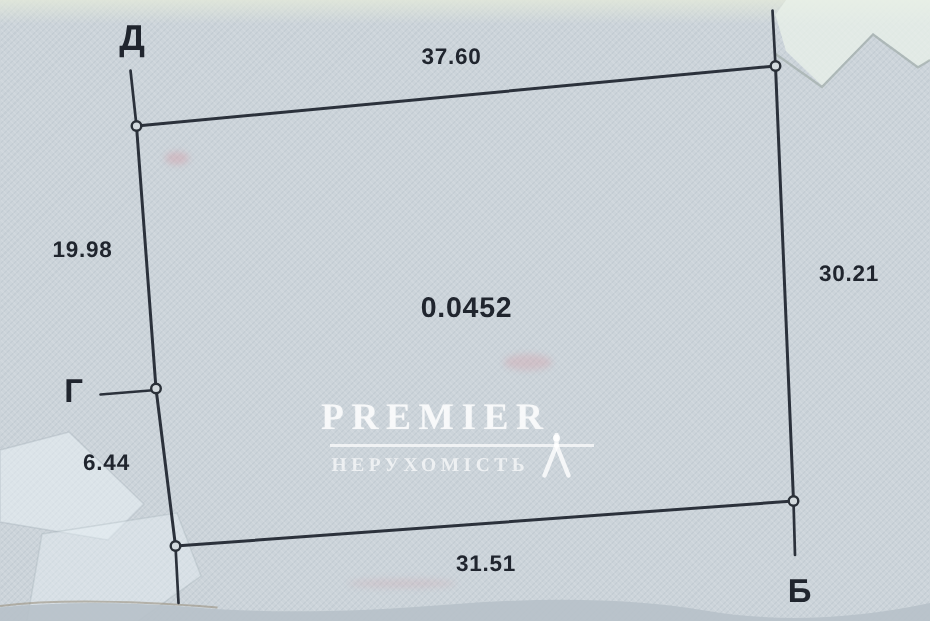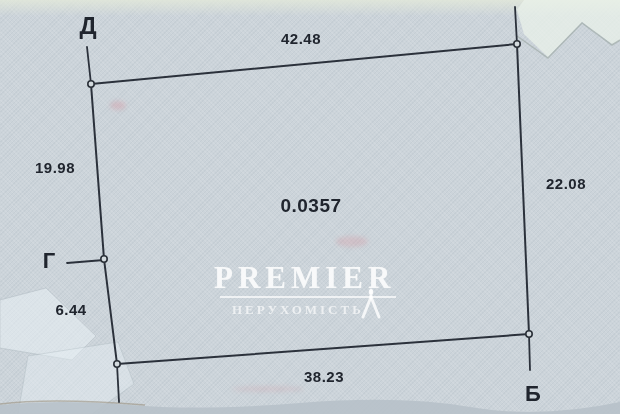--- a/index.html
+++ b/index.html
@@ -23,29 +23,29 @@
   }
   .lbl.corner-big { font-size:24px; }
   .lbl.corner-med { font-size:22px; }
   .lbl.len  { font-size:15px; letter-spacing:0.5px; }
   .lbl.area { font-size:19px; letter-spacing:0.5px; }
   .smudge { position:absolute; border-radius:50%; filter:blur(2px); pointer-events:none; }
   .watermark { position:absolute; left:214px; top:258px; width:205px; color:rgba(255,255,255,0.78); }
   .wm-brand {
     font-family:"Liberation Serif", serif; font-weight:bold;
     font-variant:small-caps; text-transform:lowercase;
-    font-size:44px; line-height:32px; letter-spacing:5px;
+    font-size:36px; line-height:32px; letter-spacing:5px;
     text-shadow:0 0 1px rgba(255,255,255,0.35);
   }
   .wm-line { position:absolute; left:6px; top:38px; width:176px; height:2px;
     background:rgba(255,255,255,0.7); }
   .wm-sub {
     position:absolute; left:7px; top:44px;
     font-family:"Liberation Serif", serif; font-weight:bold;
-    font-size:13px; letter-spacing:3px; color:rgba(255,255,255,0.66);margin-left:11px;
+    font-size:13px; letter-spacing:3px; color:rgba(255,255,255,0.66);
   }
   .wm-icon { position:absolute; left:144px; top:30px; }
 </style>
 </head>
 <body>
 
 <div class="stage">
 
   <div class="tint-top"></div>
 
@@ -87,27 +87,27 @@
   </svg>
 
   <div class="smudge" style="left:110px; top:101px; width:16px; height:9px; background:rgba(214,150,160,0.38);"></div>
   <div class="smudge" style="left:336px; top:236px; width:32px; height:11px; background:rgba(214,150,160,0.30);"></div>
   <div class="smudge" style="left:232px; top:386px; width:72px; height:6px; background:rgba(210,150,160,0.22);"></div>
 
   <div class="lbl corner-big" style="left:88px; top:26px;">Д</div>
   <div class="lbl corner-med" style="left:49px; top:261px;">Г</div>
   <div class="lbl corner-med" style="left:533px; top:394px;">Б</div>
 
-  <div class="lbl len" style="left:301px; top:38px;">42.48</div>
+  <div class="lbl len" style="left:301px; top:38px;">37.60</div>
   <div class="lbl len" style="left:55px; top:167px;">19.98</div>
   <div class="lbl len" style="left:71px; top:309px;">6.44</div>
-  <div class="lbl len" style="left:566px; top:183px;">22.08</div>
-  <div class="lbl len" style="left:324px; top:376px;">38.23</div>
+  <div class="lbl len" style="left:566px; top:183px;">30.21</div>
+  <div class="lbl len" style="left:324px; top:376px;">31.51</div>
 
-  <div class="lbl area" style="left:311px; top:206px;">0.0357</div>
+  <div class="lbl area" style="left:311px; top:206px;">0.0452</div>
 
   <div class="watermark">
     <div class="wm-brand">Premier</div>
     <div class="wm-line"></div>
     <div class="wm-sub">НЕРУХОМІСТЬ</div>
     <svg class="wm-icon" width="26" height="32" viewBox="0 0 26 32">
       <g stroke="rgba(255,255,255,0.8)" stroke-width="3" stroke-linecap="round" fill="none">
         <line x1="13" y1="2" x2="13" y2="9"></line>
         <line x1="13" y1="9" x2="5" y2="29"></line>
         <line x1="13" y1="9" x2="21" y2="29"></line>

